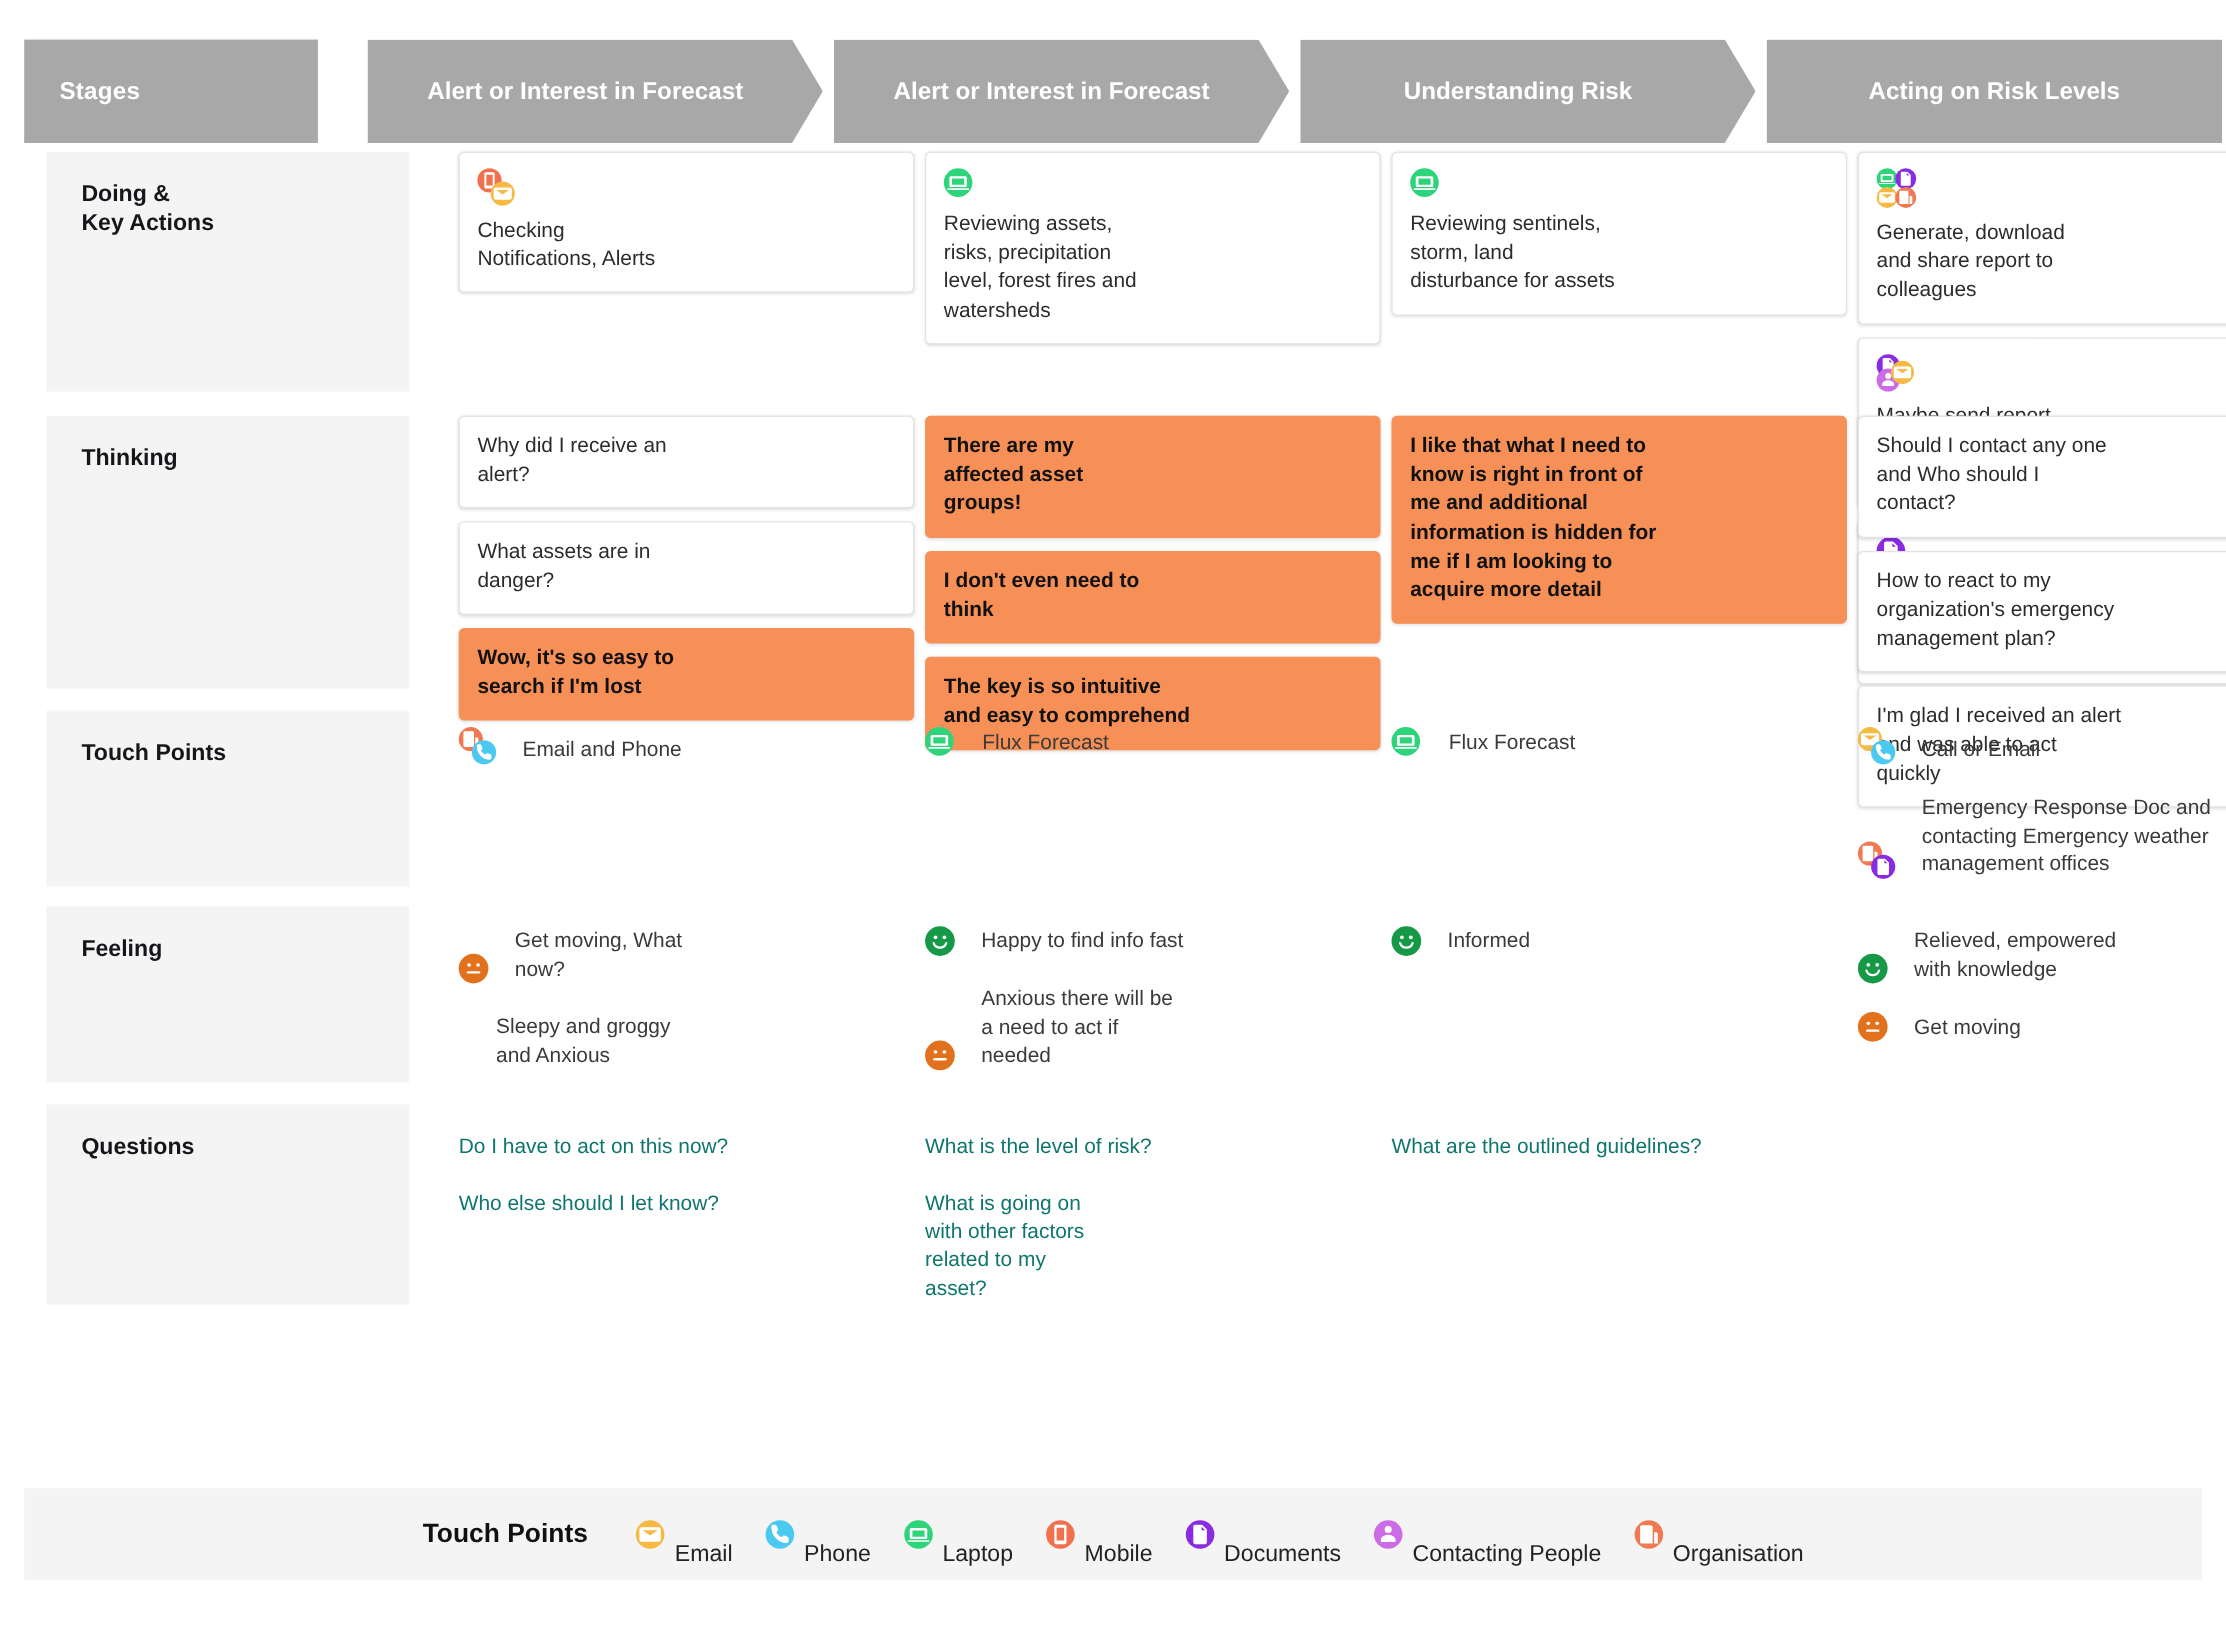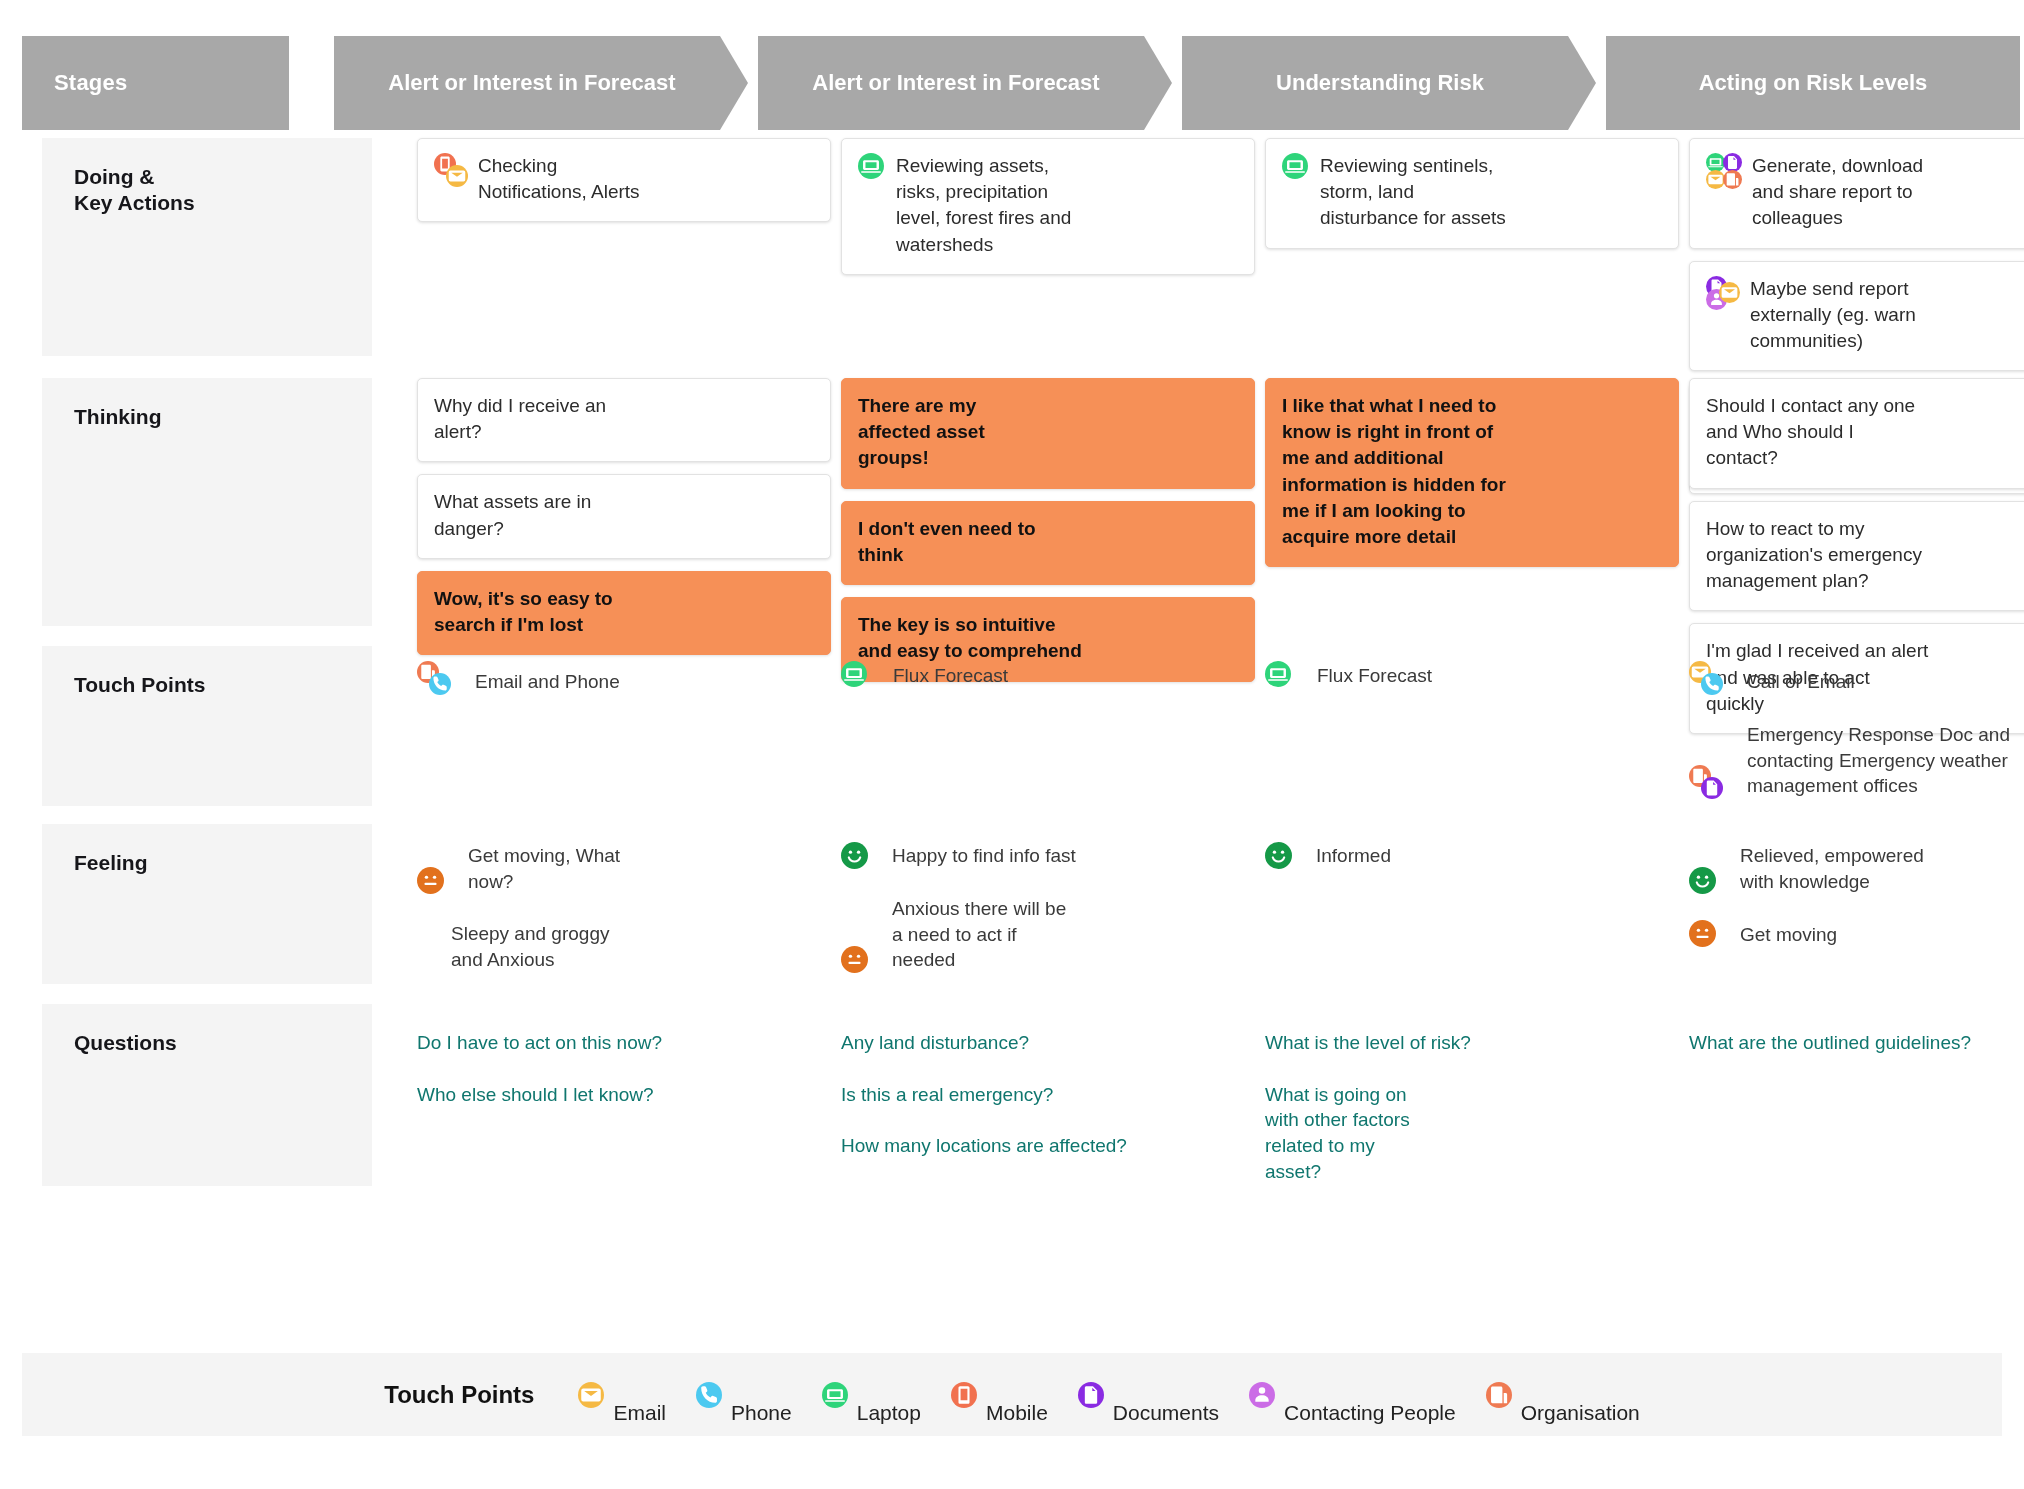--- a/index.html
+++ b/index.html
@@ -71,21 +71,21 @@
   .col:last-child { margin-right: 0; }
 
   
   .card {
     background: #ffffff;
     border: 1px solid #e2e2e2;
     border-radius: 5px;
     box-shadow: 0 1px 3px rgba(0,0,0,.13);
     padding: 14px 16px 16px 16px;
     margin-bottom: 12px;
-    display: flex; align-items: flex-start; gap: 10px;
+    display: flex; align-items: flex-start; gap: 10px; flex-direction: column;
   }
   .card .txt {
     font-size: 19px; line-height: 1.38; color: #2c2c2c;
     white-space: pre-line;
   }
   .card.hl {
     background: #f69057;
     border-color: #f69057;
   }
   .card.hl .txt { font-weight: bold; color: #111111; }
@@ -497,25 +497,20 @@
 
     <div class="row" style="height:182px;">
       <div class="row-label" style="height:182px;">
         <span>Questions</span>
       </div>
       <div class="cols" style="padding-top:26px;">
         <div class="col" id="q-c0">
             <div class="q-item">Do I have to act on this now?</div>
             <div class="q-item">Who else should I let know?</div>
           </div>
-        <div class="col" id="q-c1">
-            <div class="q-item">Any land disturbance?</div>
-            <div class="q-item">Is this a real emergency?</div>
-            <div class="q-item">How many locations are affected?</div>
-          </div>
         <div class="col" id="q-c2">
             <div class="q-item">What is the level of risk?</div>
             <div class="q-item">What is going on
 with other factors
 related to my
 asset?</div>
           </div>
         <div class="col" id="q-c3">
             <div class="q-item">What are the outlined guidelines?</div>
           </div>

